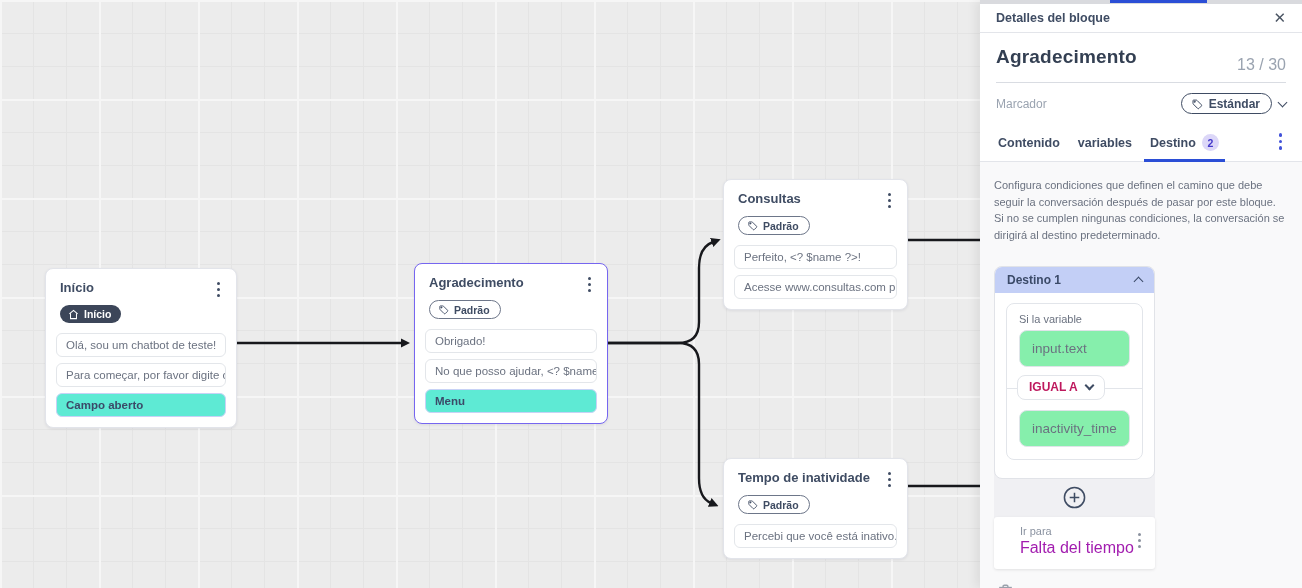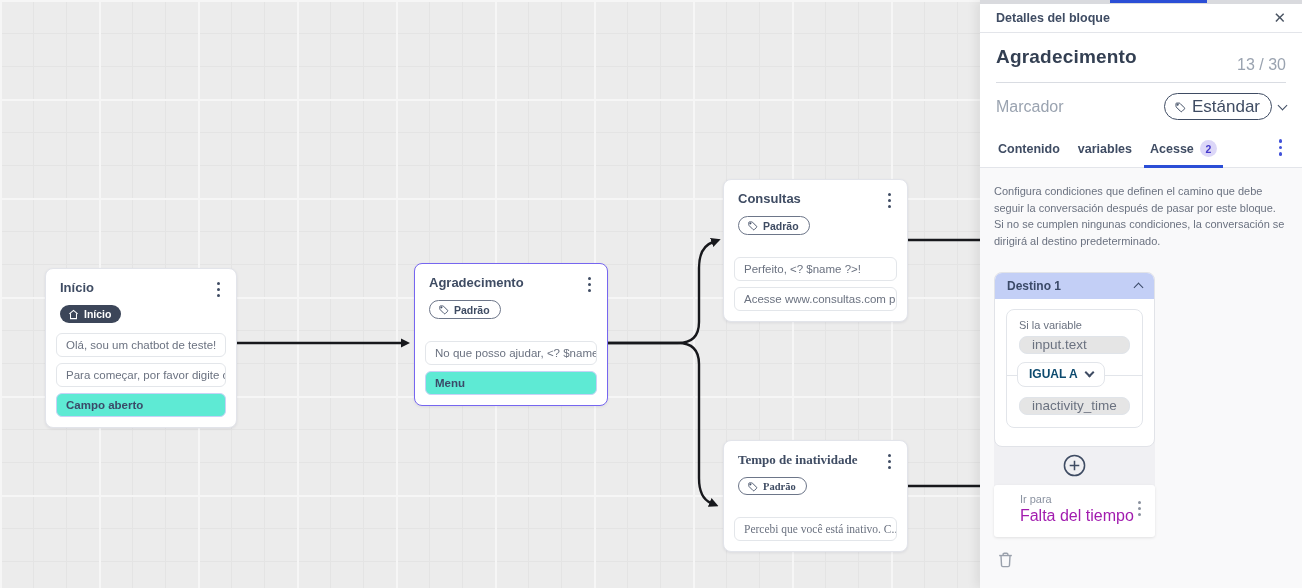--- a/index.html
+++ b/index.html
@@ -26,21 +26,21 @@
   .node-head { display:flex; justify-content:space-between; align-items:flex-start; padding:2px 2px 0 4px; }
   .node-title { font-size:13px; font-weight:700; color:#3f4c63; }
   .kebab { display:flex; flex-direction:column; gap:3px; padding:2px 4px; cursor:pointer; }
   .kebab i { width:3px; height:3px; border-radius:50%; background:#3f4c63; }
   .kebab.blue i { background:#4152d9; width:3.5px; height:3.5px; }
   .kebab.gray i { background:#8a919e; }
   .badge-dark { display:inline-flex; align-items:center; gap:5px; background:#3c4659; color:#fff;
     border-radius:999px; padding:3px 10px 3px 8px; font-size:10.5px; font-weight:700; margin:6px 0 4px 4px; }
   .badge-dark svg { width:11px; height:11px; }
   .badge-tag { display:inline-flex; align-items:center; gap:5px; border:1.2px solid #6d7689; color:#3f4c63;
-    border-radius:999px; padding:2.5px 10px 2.5px 8px; font-size:10.5px; font-weight:700; margin:6px 0 16px 4px; background:#fff; }
+    border-radius:999px; padding:2.5px 10px 2.5px 8px; font-size:10.5px; font-weight:700; margin:6px 0 4px 4px; background:#fff; }
   .badge-tag svg { width:11px; height:11px; }
   .msg { margin-top:6px; border:1px solid #e3e6ea; border-radius:6px; background:#fff;
     font-size:11.5px; color:#6b7280; padding:5px 9px; white-space:nowrap; overflow:hidden; }
   .msg.hl { background:#5eead4; border-color:#c7d2f6; color:#3b4a68; font-weight:700; }
 
   
   .panel { position:absolute; left:980px; top:0; width:322px; height:588px; background:#fff;
     box-shadow:-4px 0 10px rgba(0,0,0,.07); }
   .panel-topstrip { position:relative; height:4px; background:#d9dade; }
   .panel-topstrip .active-line { position:absolute; left:130px; top:0; width:97px; height:3px; background:#2b4ed6; }
@@ -48,24 +48,24 @@
   .panel-header-title { font-size:12.5px; font-weight:600; color:#3f4c63; }
   .close-x { font-size:15px; color:#4b5563; cursor:pointer; line-height:1; }
 
   .name-block { padding:13px 16px 0; }
   .name-row { display:flex; justify-content:space-between; align-items:flex-start;
     border-bottom:1px solid #d9dce2; padding-bottom:8px; }
   .block-name { font-size:19px; font-weight:600; color:#333f52; letter-spacing:.2px; }
   .counter { font-size:16px; color:#9aa3b0; margin-top:10px; }
 
   .marker-row { display:flex; justify-content:space-between; align-items:center; padding:10px 16px 8px; }
-  .marker-ph { font-size:16px; color:#9aa3b0; }
+  .marker-ph { font-size:12px; color:#9aa3b0; }
   .tag-pill-wrap { display:flex; align-items:center; gap:7px; }
   .tag-pill { display:inline-flex; align-items:center; gap:6px; border:1.4px solid #3f4c63; border-radius:999px;
-    padding:2.5px 11px 2.5px 9px; font-size:17px; font-weight:400; color:#3f4c63; cursor:pointer; background:#fff; }
+    padding:2.5px 11px 2.5px 9px; font-size:12px; font-weight:700; color:#3f4c63; cursor:pointer; background:#fff; }
   .tag-pill svg { width:12px; height:12px; }
   .chev { width:7px; height:7px; border-right:1.8px solid #3f4c63; border-bottom:1.8px solid #3f4c63;
     transform:rotate(45deg); margin-top:-3px; cursor:pointer; }
   .chev.up { transform:rotate(-135deg); margin-top:4px; }
 
   .tabs-row { display:flex; align-items:center; gap:14px; padding:8px 16px 0; border-bottom:1px solid #e3e5ea; position:relative; }
   .tab { position:relative; font-size:12.5px; font-weight:700; color:#3f4c63; padding:4px 2px 10px; cursor:pointer;
     display:flex; align-items:center; gap:6px; }
   .tab .tab-badge { width:17px; height:17px; border-radius:50%; background:#dcd7f8; color:#4338ca;
     font-size:10.5px; font-weight:700; display:flex; align-items:center; justify-content:center; }
@@ -77,27 +77,27 @@
 
   .dest-row { display:flex; align-items:flex-start; gap:9px;flex-direction:column; }
   .dest-group { flex:1; background:#f0f0f3; border-radius:8px; }
   .dest-box { background:#fff; border:1px solid #e1e3e8; border-radius:8px; overflow:hidden; }
   .dest-hd { background:#c3cff6; padding:6px 12px; display:flex; justify-content:space-between; align-items:center; cursor:pointer; }
   .dest-hd-title { font-size:12px; font-weight:700; color:#3b4a68; }
   .dest-hd .chev { border-color:#3b4a68; }
   .dest-body { padding:10px 11px 18px; }
   .cond-card { border:1px solid #e2e5ea; border-radius:8px; background:#fff; padding:9px 12px 12px; }
   .cond-label { font-size:11px; color:#6b7280; margin-bottom:5px; }
-  .tfield { height:18px; border:1px solid #e0e4e9; border-radius:8px; background:#e5e5e5;
+  .tfield { height:37px; border:1px solid #e0e4e9; border-radius:8px; background:#86efac;
     font-size:13.5px; color:#6b7280; display:flex; align-items:center; padding:0 12px; }
   .op-row { position:relative; height:27px; margin:8px 0; }
   .op-row::before { content:''; position:absolute; left:-12px; right:-12px; top:50%; height:1px; background:#e2e5ea; }
   .op-select { position:relative; display:inline-flex; align-items:center; gap:8px; background:#fff;
     border:1px solid #e2e5ea; border-radius:8px; padding:4px 11px 5px; font-size:12px; font-weight:700;
-    color:#0c4a6e; cursor:pointer; margin-left:-2px; }
+    color:#be185d; cursor:pointer; margin-left:-2px; }
   .op-select .chev { border-width:2px; }
   .plus-row { display:flex; justify-content:center; padding:7px 0 8px; }
   .plus-btn { width:23px; height:23px; cursor:pointer; background:none; border:none; padding:0; }
   .dest-footer { background:#fff; border-radius:3px; box-shadow:0 1px 3px rgba(0,0,0,.10);
     padding:8px 10px 12px 14px; display:flex; justify-content:flex-end; align-items:center; }
   .goto-label { font-size:11px; color:#8b93a1; margin-bottom:2px; }
   .goto-value { font-size:16px; color:#a21caf; }
   .trash-btn { background:none; border:none; padding:2px; margin-top:2px; cursor:pointer; }
   .trash-btn svg { width:19px; height:19px; }
 
@@ -157,20 +157,21 @@
             <i></i>
           </span>
       </div>
       <span class="badge-tag">
         <svg viewBox="0 0 24 24" fill="none" stroke="#3f4c63" stroke-width="2">
             <path d="M20.6 13.4 12 4.8a2 2 0 0 0-1.4-.6H5a1 1 0 0 0-1 1v5.6c0 .5.2 1 .6 1.4l8.6 8.6a2 2 0 0 0 2.8 0l4.6-4.6a2 2 0 0 0 0-2.8z"></path>
             <circle cx="7.5" cy="7.5" r="1.2" fill="#3f4c63"></circle>
           </svg>
         <span>Padrão</span>
       </span>
+      <div class="msg">Obrigado!</div>
       <div class="msg">No que posso ajudar, &lt;? $name ...</div>
       <div class="msg hl">Menu</div>
     </div>
 
     <div class="node" style="left:723px;top:179px;width:185px;">
       <div class="node-head">
         <span class="node-title">Consultas</span>
         <span class="kebab">
             <i></i>
             <i></i>
@@ -181,21 +182,21 @@
         <svg viewBox="0 0 24 24" fill="none" stroke="#3f4c63" stroke-width="2">
             <path d="M20.6 13.4 12 4.8a2 2 0 0 0-1.4-.6H5a1 1 0 0 0-1 1v5.6c0 .5.2 1 .6 1.4l8.6 8.6a2 2 0 0 0 2.8 0l4.6-4.6a2 2 0 0 0 0-2.8z"></path>
             <circle cx="7.5" cy="7.5" r="1.2" fill="#3f4c63"></circle>
           </svg>
         <span>Padrão</span>
       </span>
       <div class="msg">Perfeito, &lt;? $name ?&gt;!</div>
       <div class="msg">Acesse www.consultas.com par...</div>
     </div>
 
-    <div class="node" style="left:723px;top:440px;width:185px;font-family:Liberation Serif, serif;">
+    <div class="node" style="left:723px;top:458px;width:185px;">
       <div class="node-head">
         <span class="node-title">Tempo de inatividade</span>
         <span class="kebab">
             <i></i>
             <i></i>
             <i></i>
           </span>
       </div>
       <span class="badge-tag">
         <svg viewBox="0 0 24 24" fill="none" stroke="#3f4c63" stroke-width="2">
@@ -240,21 +241,21 @@
     </div>
 
     <div class="tabs-row">
       <span class="tab">
           <span>Contenido</span>
         </span>
       <span class="tab">
           <span>variables</span>
         </span>
       <span class="tab active">
-        <span>Acesse</span>
+        <span>Destino</span>
         <span class="tab-badge">2</span>
       </span>
       <span class="kebab blue tabs-kebab">
           <i></i>
           <i></i>
           <i></i>
         </span>
     </div>
 
     <div class="panel-content">

